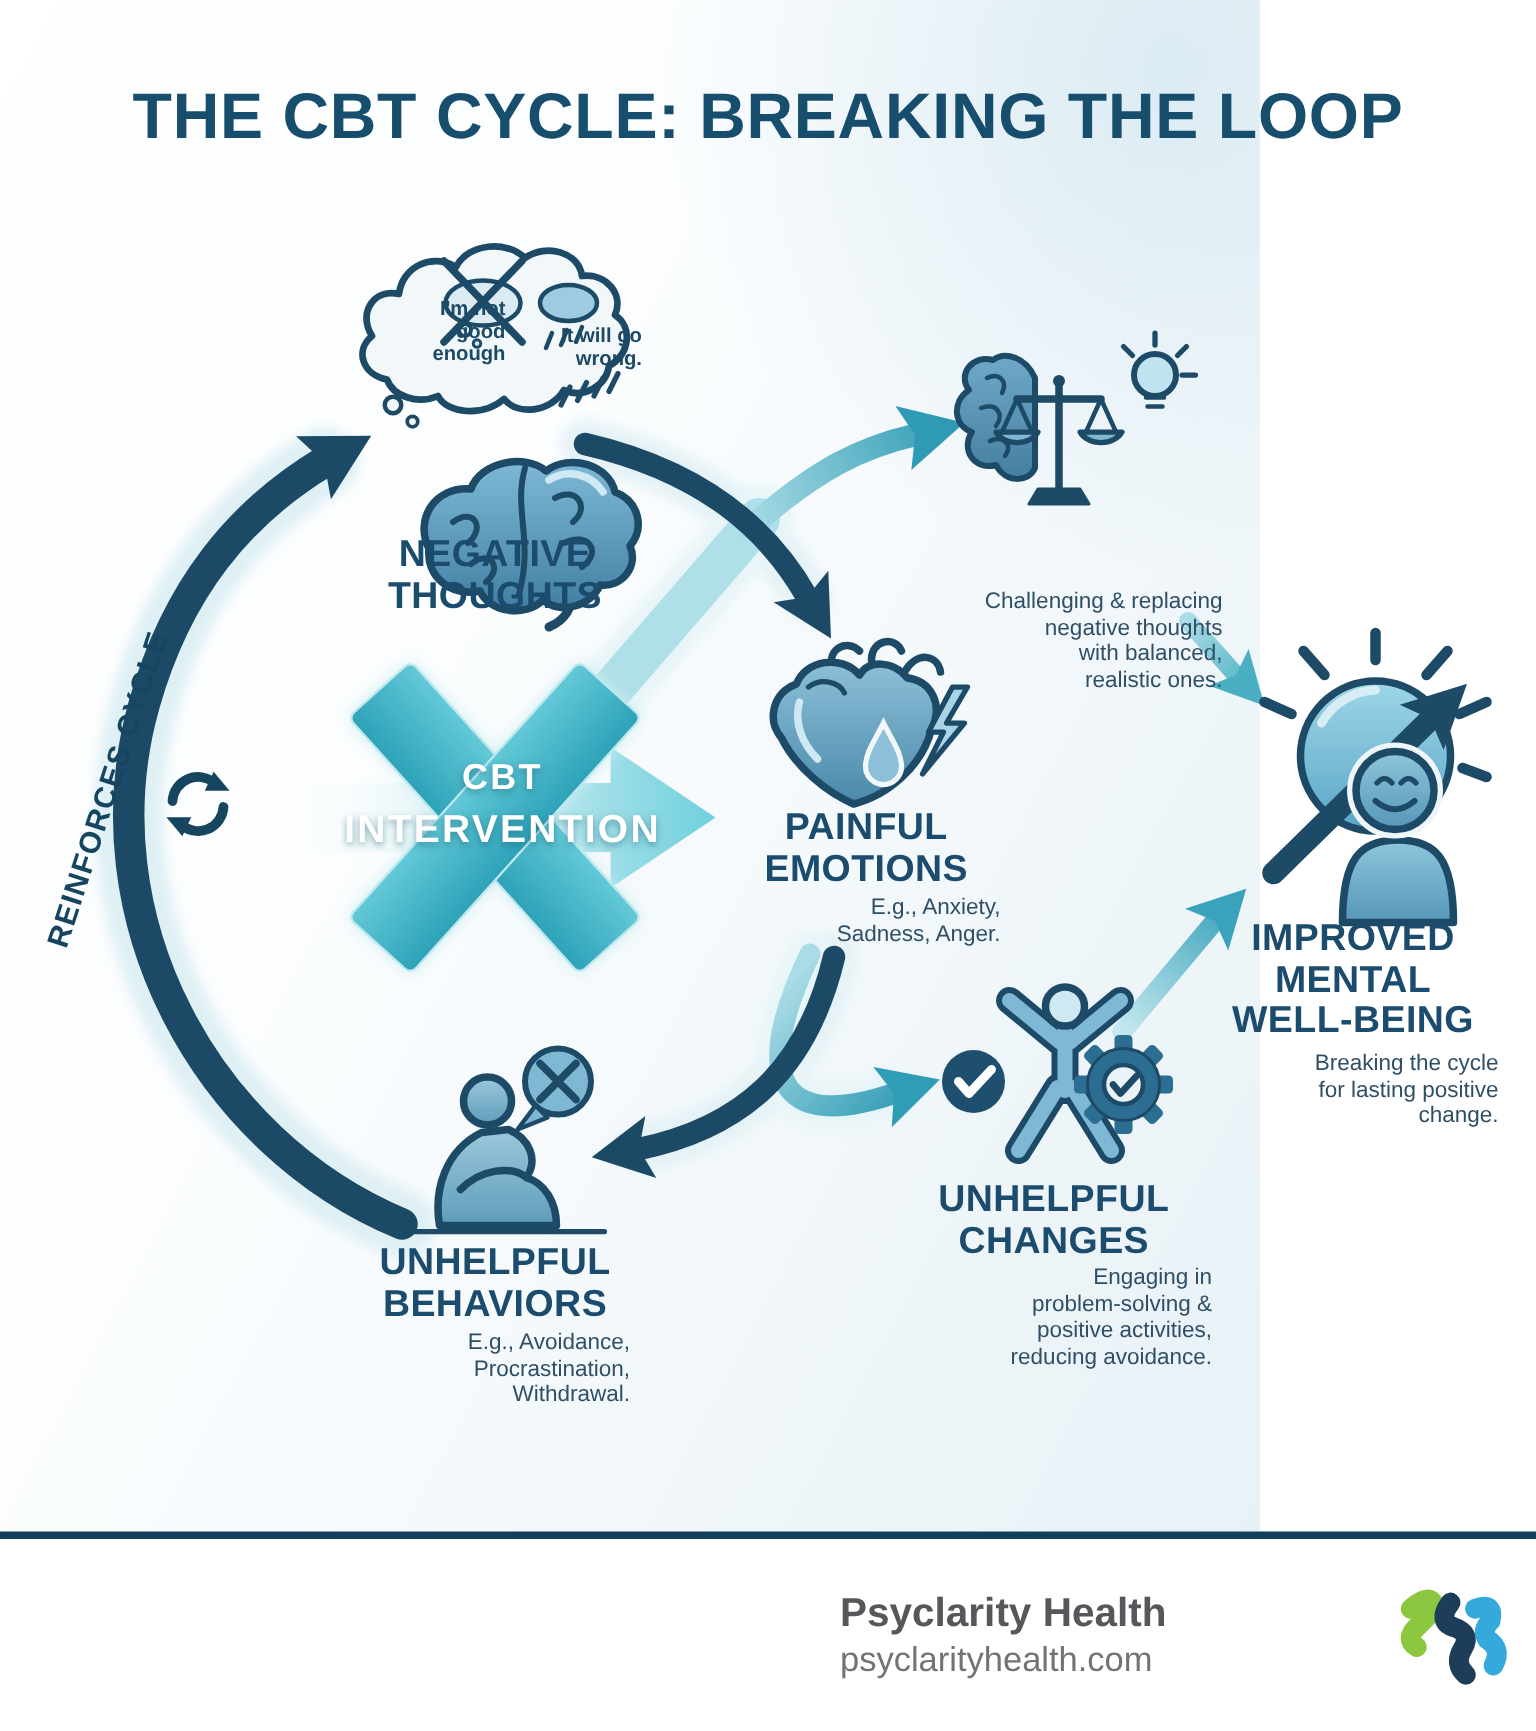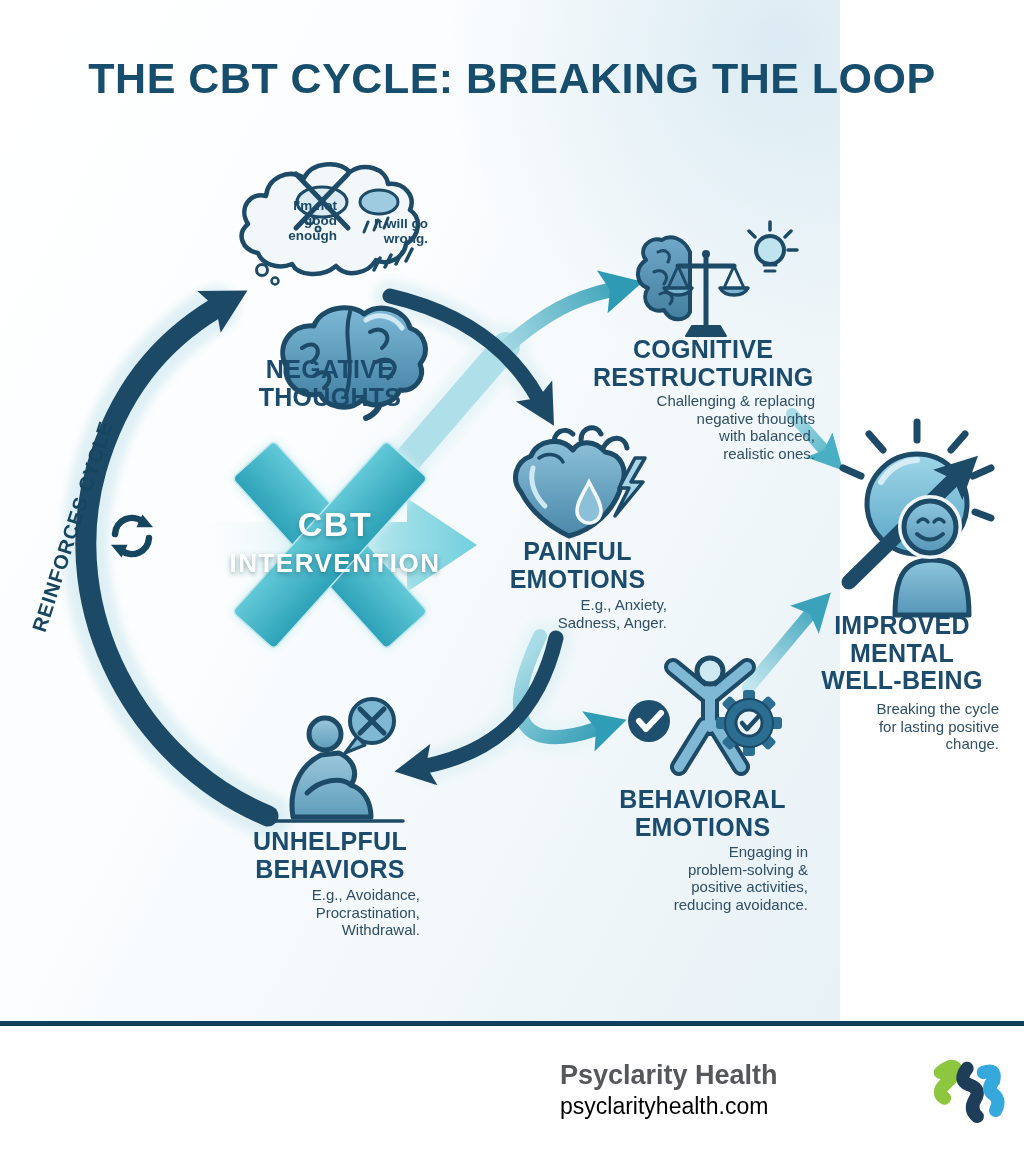--- a/index.html
+++ b/index.html
@@ -34,27 +34,27 @@
   }
   .reinforces{
     left:-60px;top:515px;width:266px;text-align:center;
     transform:rotate(-72deg);transform-origin:center;
     font-size:20px;font-weight:800;letter-spacing:1px;color:#16455f;
   }
   .cbt-text{
     width:300px;text-align:center;color:#ffffff;font-weight:800;letter-spacing:1.5px;
     text-shadow:0 2px 5px rgba(20,90,106,.5);
   }
-  .cbt-line1{font-size:34px;}
+  .cbt-line1{font-size:24px;}
   .cbt-line2{font-size:26px;margin-top:4px;}
   .divider{left:0;top:1021px;width:1024px;height:5px;background:#123f5c;}
   .footer{left:0;top:1026px;width:1024px;height:128px;background:#ffffff;}
   .brand-block{left:560px;top:1060px;width:340px;text-align:left;}
   .brand-name{font-size:27px;font-weight:bold;color:#55575a;}
-  .brand-domain{font-size:23px;color:#000000;margin-top:2px;}
+  .brand-domain{font-size:23px;color:#737373;margin-top:2px;}
   svg{display:block;overflow:visible;}
 </style>
 </head>
 <body>
 
 <div class="stage">
   <div class="main">
 
     <svg class="abs" style="left:0;top:0;" width="1024" height="1021" viewBox="0 0 1024 1021">
       <defs>
@@ -203,21 +203,20 @@
         <path d="M36,70 A15,11 0 0 0 64,70 Z" fill="#7fb6d2" stroke="#1d4a66" stroke-width="3.5" stroke-linejoin="round"></path>
         <path d="M92,70 A15,11 0 0 0 120,70 Z" fill="#7fb6d2" stroke="#1d4a66" stroke-width="3.5" stroke-linejoin="round"></path>
         <path d="M64,108 L92,108 L98,118 L58,118 Z" fill="#1d4a66" stroke="#1d4a66" stroke-width="2" stroke-linejoin="round"></path>
       </g>
       <g>
         <circle cx="142" cy="32" r="14" fill="#bfe3ef" stroke="#1d4a66" stroke-width="4"></circle>
         <path d="M136,47 L148,47 M137,53 L147,53" stroke="#1d4a66" stroke-width="3" stroke-linecap="round"></path>
         <path d="M142,12 L142,4 M157,19 L163,13 M127,19 L121,13 M160,32 L169,32" stroke="#1d4a66" stroke-width="3.5" stroke-linecap="round"></path>
       </g>
     </svg>
-    <div class="abs node-label" style="left:593px;top:336px;width:220px;">COGNITIVE RESTRUCTURING</div>
     <div class="abs node-desc" style="left:595px;top:392px;width:220px;">
       <span>Challenging &amp; replacing</span>
       <span>negative thoughts</span>
       <span>with balanced,</span>
       <span>realistic ones.</span>
     </div>
 
     <svg class="abs" style="left:503px;top:424px;" width="155" height="135" viewBox="0 0 155 135">
       <defs>
         <linearGradient id="heartGrad" x1="0" y1="0" x2="0" y2="1">
@@ -325,21 +324,21 @@
           <rect x="-6" y="-33" width="12" height="12" rx="3" transform="rotate(180)"></rect>
           <rect x="-6" y="-33" width="12" height="12" rx="3" transform="rotate(225)"></rect>
           <rect x="-6" y="-33" width="12" height="12" rx="3" transform="rotate(270)"></rect>
           <rect x="-6" y="-33" width="12" height="12" rx="3" transform="rotate(315)"></rect>
         </g>
         <circle r="24" fill="#2b6e92" stroke="#1d4a66" stroke-width="2"></circle>
         <circle r="13" fill="#eaf4f8" stroke="#1d4a66" stroke-width="3"></circle>
         <path d="M-7,0 l5,6 l11,-12" fill="none" stroke="#1d4a66" stroke-width="4.5" stroke-linecap="round" stroke-linejoin="round"></path>
       </g>
     </svg>
-    <div class="abs node-label" style="left:600px;top:786px;width:205px;">BEHAVIORAL EMOTIONS</div>
+    <div class="abs node-label" style="left:600px;top:786px;width:205px;">UNHELPFUL CHANGES</div>
     <div class="abs node-desc" style="left:598px;top:843px;width:210px;">
       <span>Engaging in</span>
       <span>problem-solving &amp;</span>
       <span>positive activities,</span>
       <span>reducing avoidance.</span>
     </div>
   </div>
 
   <div class="abs divider"></div>
   <div class="abs footer">

